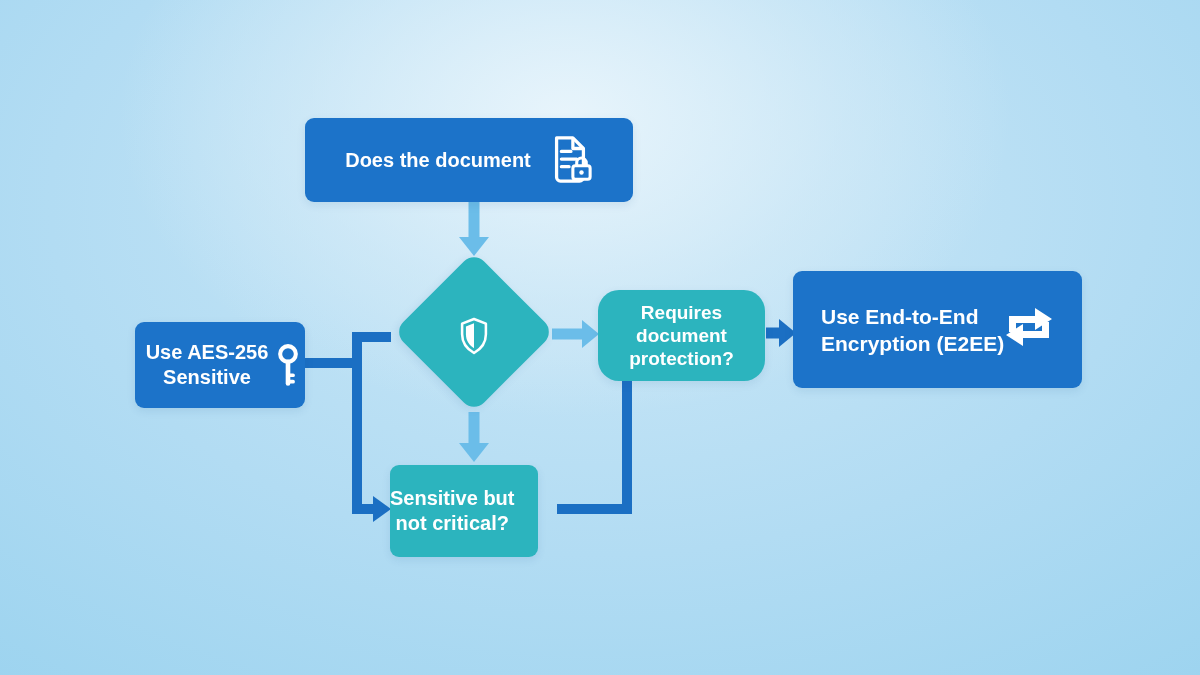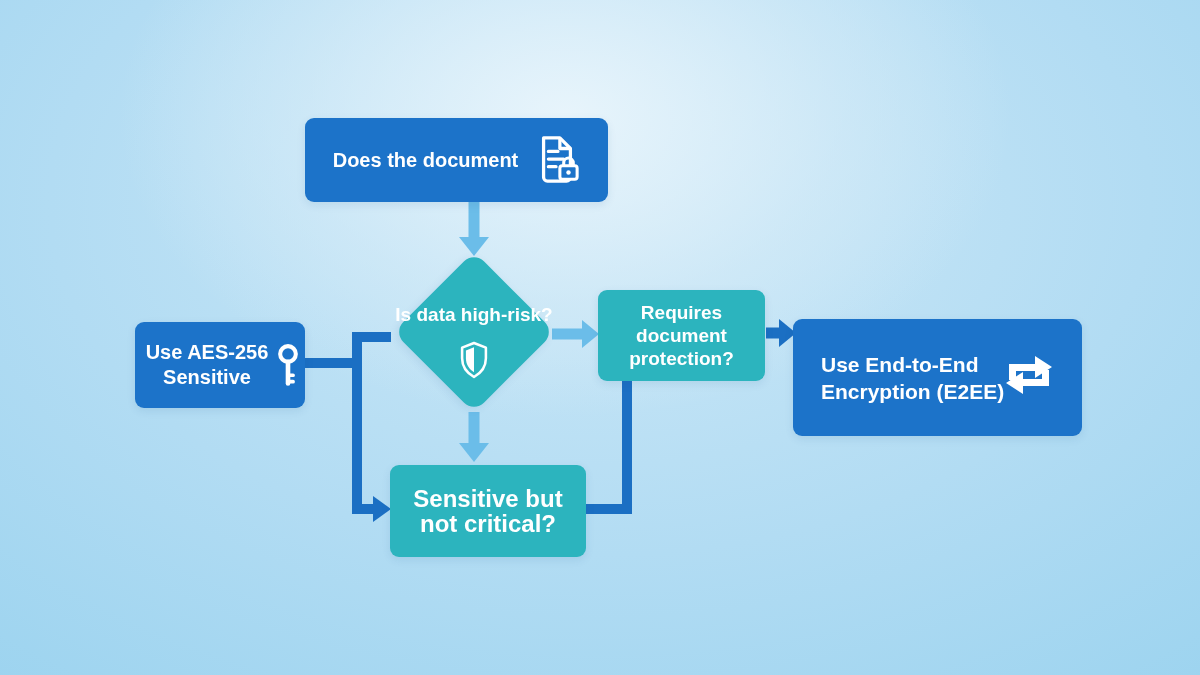--- a/index.html
+++ b/index.html
@@ -21,21 +21,21 @@
     font-weight: bold;
     box-shadow: 0 3px 8px rgba(20, 80, 140, 0.10);
   }
   .blue  { background: #1c73c9; border-radius: 9px; }
   .teal  { background: #2cb4be; border-radius: 9px; }
 
   .node .txt { text-align: center; }
   .node .line { display: block; }
 
   
-  .n-start { left: 305px; top: 118px; width: 303px; height: 84px;
+  .n-start { left: 305px; top: 118px; width: 328px; height: 84px;
              display: flex; align-items: center; justify-content: center; gap: 16px;
              font-size: 20px; line-height: 25px; }
 
   
   .diamond-shape { position: absolute; left: 417px; top: 275px; width: 114px; height: 114px;
                    background: #2cb4be; border-radius: 14px; transform: rotate(45deg);
                    box-shadow: 0 3px 8px rgba(20,80,140,0.10); }
   .diamond-content { position: absolute; left: 394px; top: 252px; width: 160px; height: 160px;
                      display: flex; flex-direction: column; align-items: center;
                      padding-top: 51px; box-sizing: border-box;
@@ -43,34 +43,34 @@
   .diamond-content .shield { margin-top: 13px; }
 
   
   .n-aes { left: 135px; top: 322px; width: 170px; height: 86px;
            display: flex; align-items: center; justify-content: center;
            font-size: 20px; line-height: 25px; }
   .n-aes .txt { margin-right: 26px; text-align: center; }
   .n-aes .key { position: absolute; right: 4px; top: 20px; }
 
   
-  .n-adv { left: 598px; top: 290px; width: 167px; height: 91px; border-radius: 9px;
+  .n-adv { left: 598px; top: 290px; width: 167px; height: 91px; border-radius: 21px;
            display: flex; align-items: center; justify-content: center;
            font-size: 19px; line-height: 23px; }
 
   
   .n-e2ee { left: 793px; top: 271px; width: 289px; height: 117px;
-            display: flex; align-items: center; font-size: 21px; line-height: 27px; margin-top: 48px; }
+            display: flex; align-items: center; font-size: 21px; line-height: 27px; }
   .n-e2ee .txt { text-align: left; padding-left: 28px; }
   .n-e2ee .swap { position: absolute; right: 26px; top: 32px; }
 
   
-  .n-sens { left: 390px; top: 465px; width: 196px; height: 92px;
-            display: flex; align-items: center; justify-content: center;
-            font-size: 24px; line-height: 25px; }
+  .n-sens { left: 390px; top: 465px; width: 148px; height: 92px;
+            display: flex; align-items: center; justify-content: flex-start;
+            font-size: 20px; line-height: 25px; }
 </style>
 </head>
 <body>
 
 <div class="canvas">
 
   <svg class="connectors" width="1200" height="675" viewBox="0 0 1200 675">
 
     <g>
       <line x1="474" y1="200" x2="474" y2="240" stroke="#6bbde9" stroke-width="11"></line>
@@ -111,24 +111,20 @@
       <path d="M27,3 V14 H38" fill="none" stroke="#fff" stroke-width="3.4" stroke-linejoin="round"></path>
       <path d="M15,17 H25 M15,25 H31 M15,33 H23" stroke="#fff" stroke-width="3.4" stroke-linecap="round"></path>
       <path d="M31,32 v-3 a5,5 0 0 1 10,0 v3" fill="none" stroke="#fff" stroke-width="3.2"></path>
       <rect x="27" y="32" width="18" height="14" rx="2.5" fill="#1c73c9" stroke="#fff" stroke-width="3.2"></rect>
       <circle cx="36" cy="39" r="2.3" fill="#fff"></circle>
     </svg>
   </div>
 
   <div class="diamond-shape"></div>
   <div class="diamond-content">
-    <div class="txt">
-      <span class="line">Is data</span>
-      <span class="line">high-risk?</span>
-    </div>
     <svg class="shield" width="34" height="40" viewBox="0 0 40 46">
       <path d="M20,3 L34,8.5 V21 C34,31.5 28,38.5 20,43 C12,38.5 6,31.5 6,21 V8.5 Z" fill="none" stroke="#fff" stroke-width="3" stroke-linejoin="round"></path>
       <path d="M20,8 V37.5 C14.5,33.8 10.5,28.5 10.5,21 V11.8 Z" fill="#fff"></path>
     </svg>
   </div>
 
   <div class="node blue n-aes">
     <div class="txt">
       <span class="line">Use AES-256</span>
       <span class="line">Sensitive</span>

